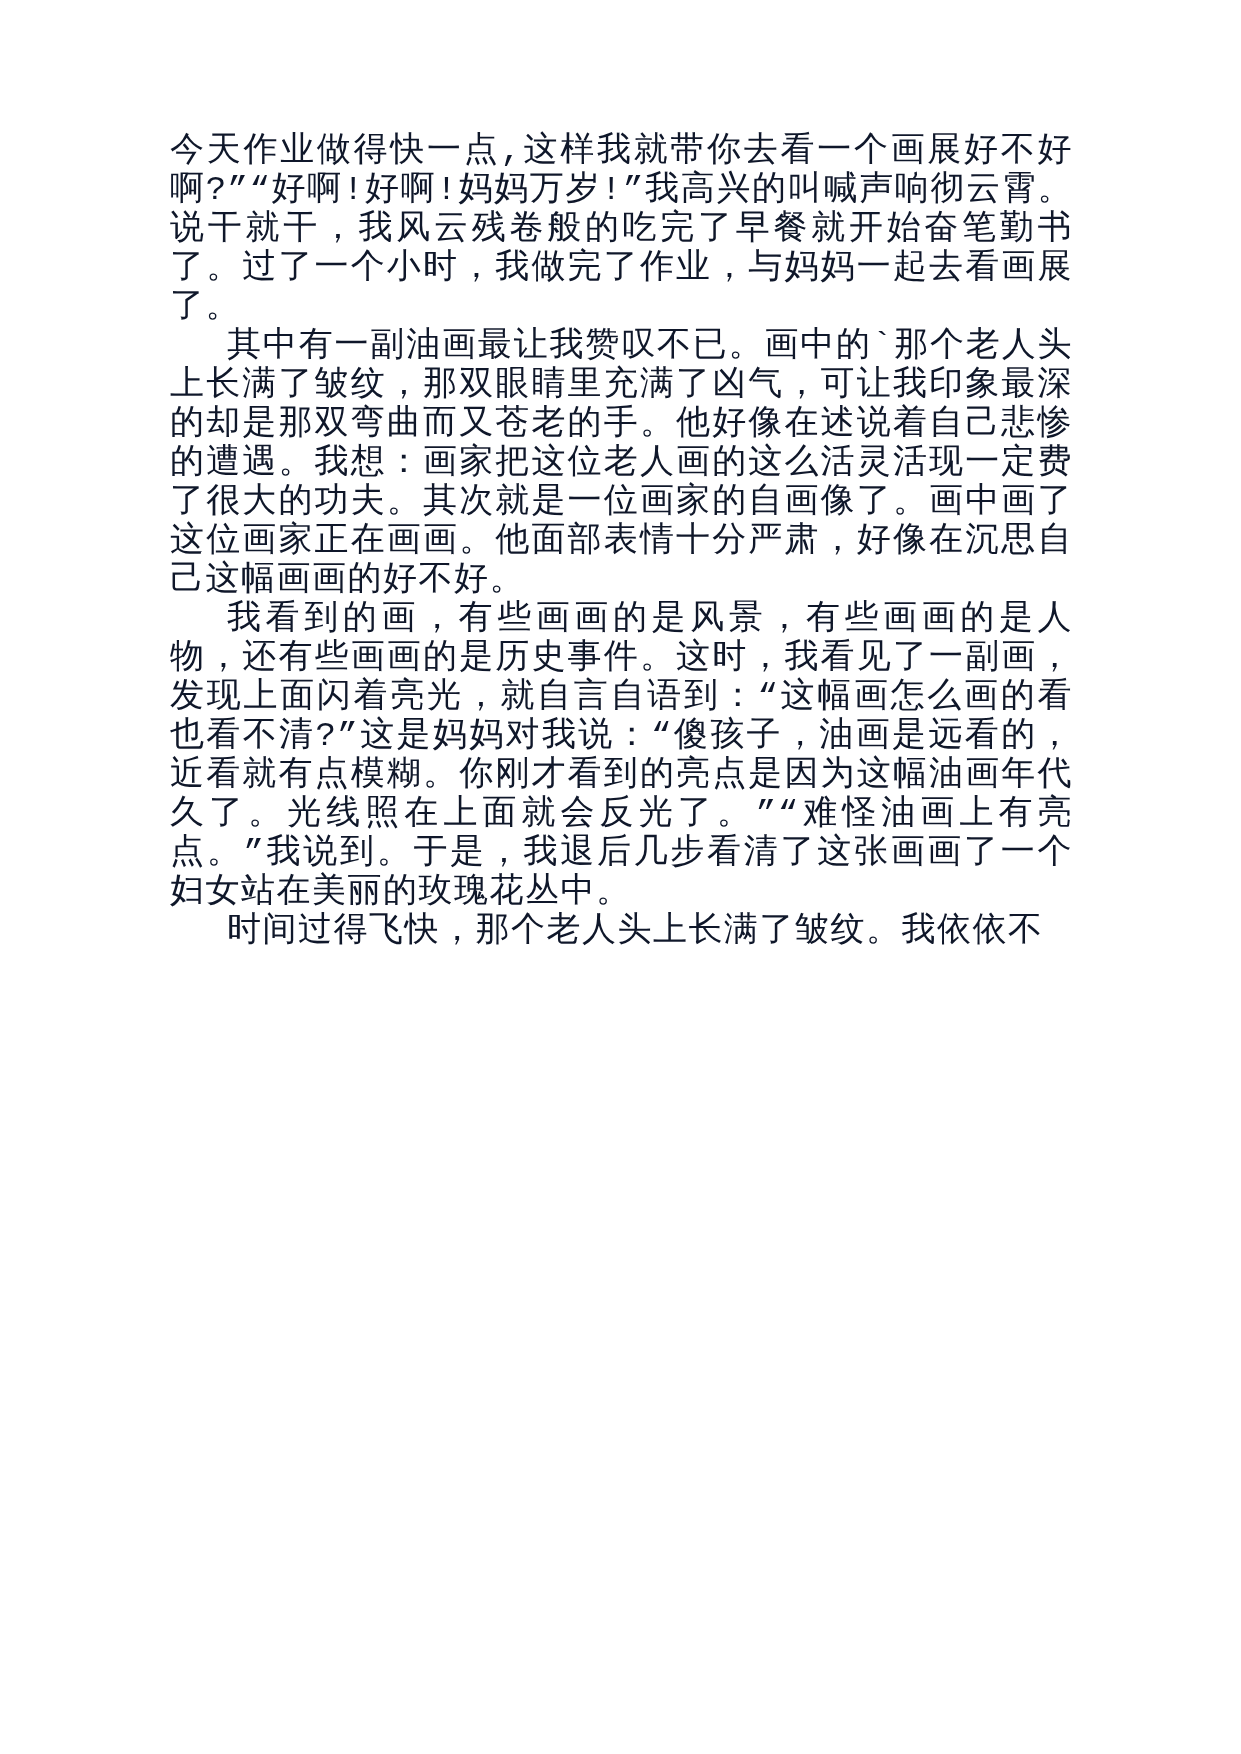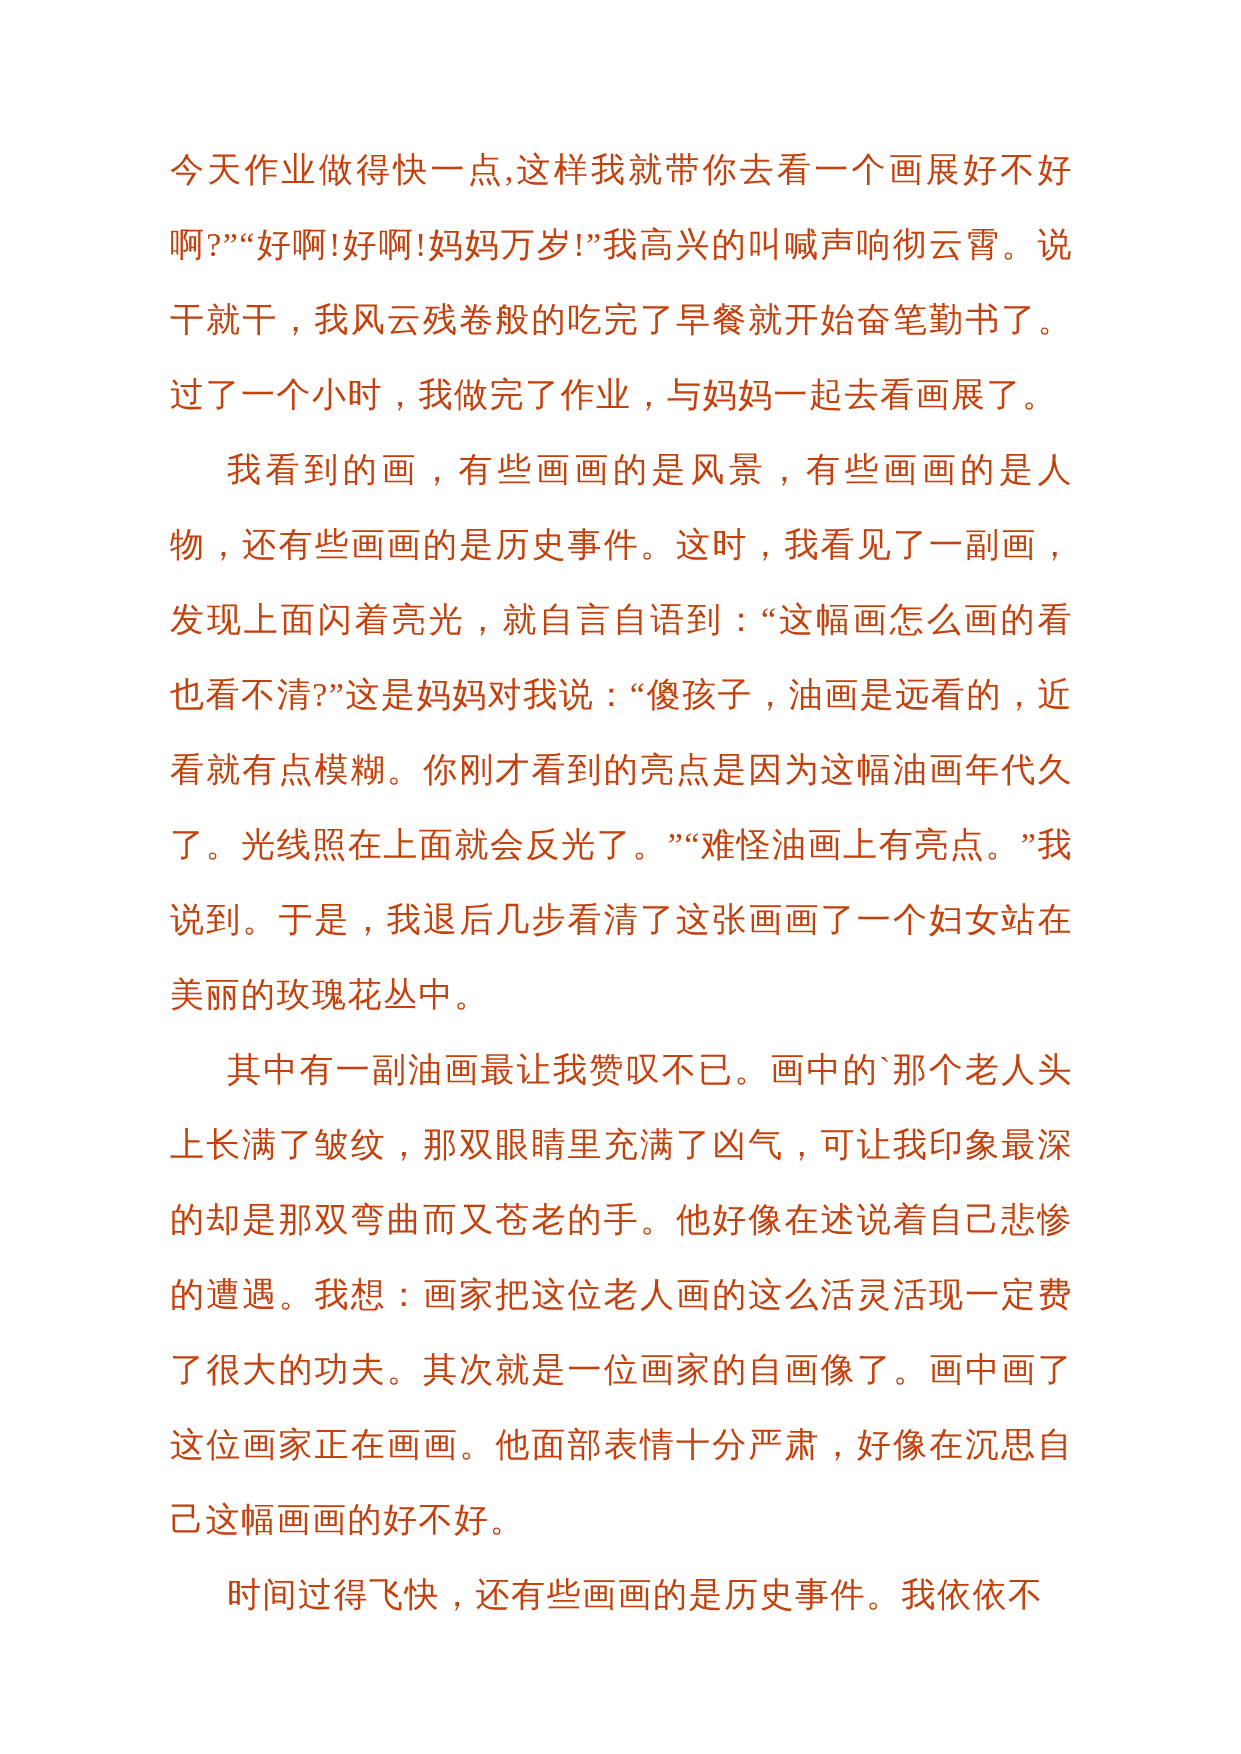--- a/index.html
+++ b/index.html
@@ -12,40 +12,40 @@
   .page {
     position: relative;
     width: 1241px;
     height: 1754px;
     background: #ffffff;
     box-sizing: border-box;
     padding: 132px 168px 0 170px;
     overflow: hidden;
   }
   .doc-body {
-    font-family: Liberation Serif, serif;
+    font-family: Liberation Mono, monospace;
     font-size: 34px;
-    line-height: 75px;
+    line-height: 39px;
     letter-spacing: 1.5px;
-    color: #c2410c;
+    color: #0f172a;
     text-align: justify;
     text-align-last: left;
     text-justify: inter-character;
   }
   .doc-body p {
     margin: 0;
     padding: 0;
   }
   .doc-body p.indent {
     text-indent: 57px;
   }
 </style>
 </head>
 <body>
 
 <div class="page">
   <div class="doc-body">
     <p>今天作业做得快一点,这样我就带你去看一个画展好不好啊?”“好啊!好啊!妈妈万岁!”我高兴的叫喊声响彻云霄。说干就干，我风云残卷般的吃完了早餐就开始奋笔勤书了。过了一个小时，我做完了作业，与妈妈一起去看画展了。</p>
+    <p class="indent">其中有一副油画最让我赞叹不已。画中的`那个老人头上长满了皱纹，那双眼睛里充满了凶气，可让我印象最深的却是那双弯曲而又苍老的手。他好像在述说着自己悲惨的遭遇。我想：画家把这位老人画的这么活灵活现一定费了很大的功夫。其次就是一位画家的自画像了。画中画了这位画家正在画画。他面部表情十分严肃，好像在沉思自己这幅画画的好不好。</p>
     <p class="indent">我看到的画，有些画画的是风景，有些画画的是人物，还有些画画的是历史事件。这时，我看见了一副画，发现上面闪着亮光，就自言自语到：“这幅画怎么画的看也看不清?”这是妈妈对我说：“傻孩子，油画是远看的，近看就有点模糊。你刚才看到的亮点是因为这幅油画年代久了。光线照在上面就会反光了。”“难怪油画上有亮点。”我说到。于是，我退后几步看清了这张画画了一个妇女站在美丽的玫瑰花丛中。</p>
-    <p class="indent">其中有一副油画最让我赞叹不已。画中的`那个老人头上长满了皱纹，那双眼睛里充满了凶气，可让我印象最深的却是那双弯曲而又苍老的手。他好像在述说着自己悲惨的遭遇。我想：画家把这位老人画的这么活灵活现一定费了很大的功夫。其次就是一位画家的自画像了。画中画了这位画家正在画画。他面部表情十分严肃，好像在沉思自己这幅画画的好不好。</p>
-    <p class="indent">时间过得飞快，还有些画画的是历史事件。我依依不</p>
+    <p class="indent">时间过得飞快，那个老人头上长满了皱纹。我依依不</p>
   </div>
 </div>
 
 </body></html>

